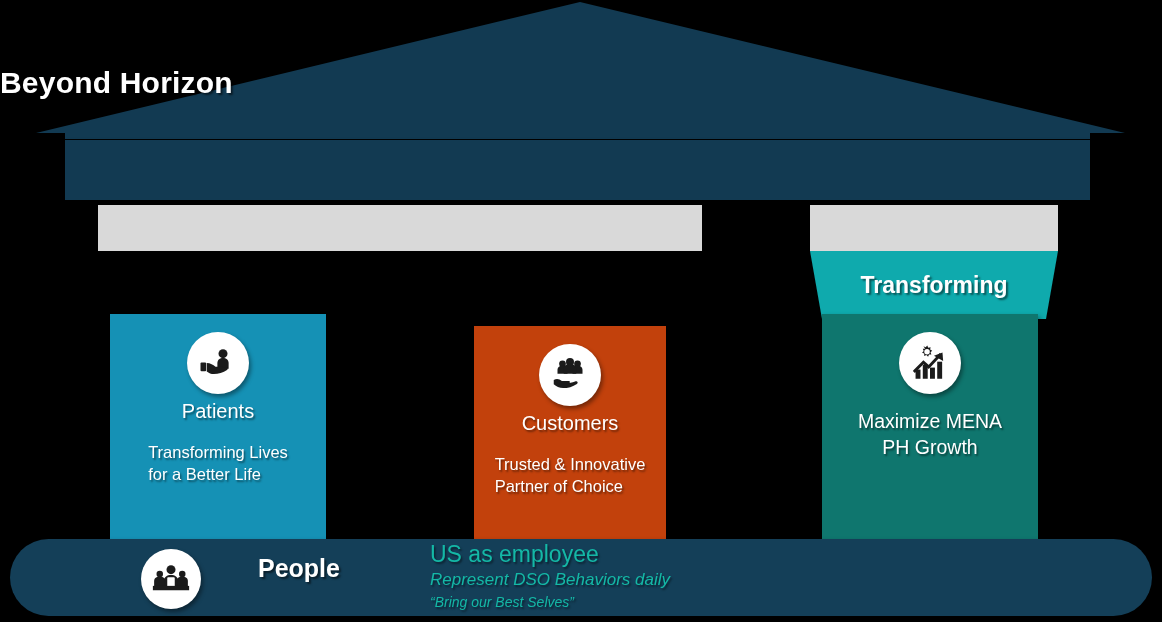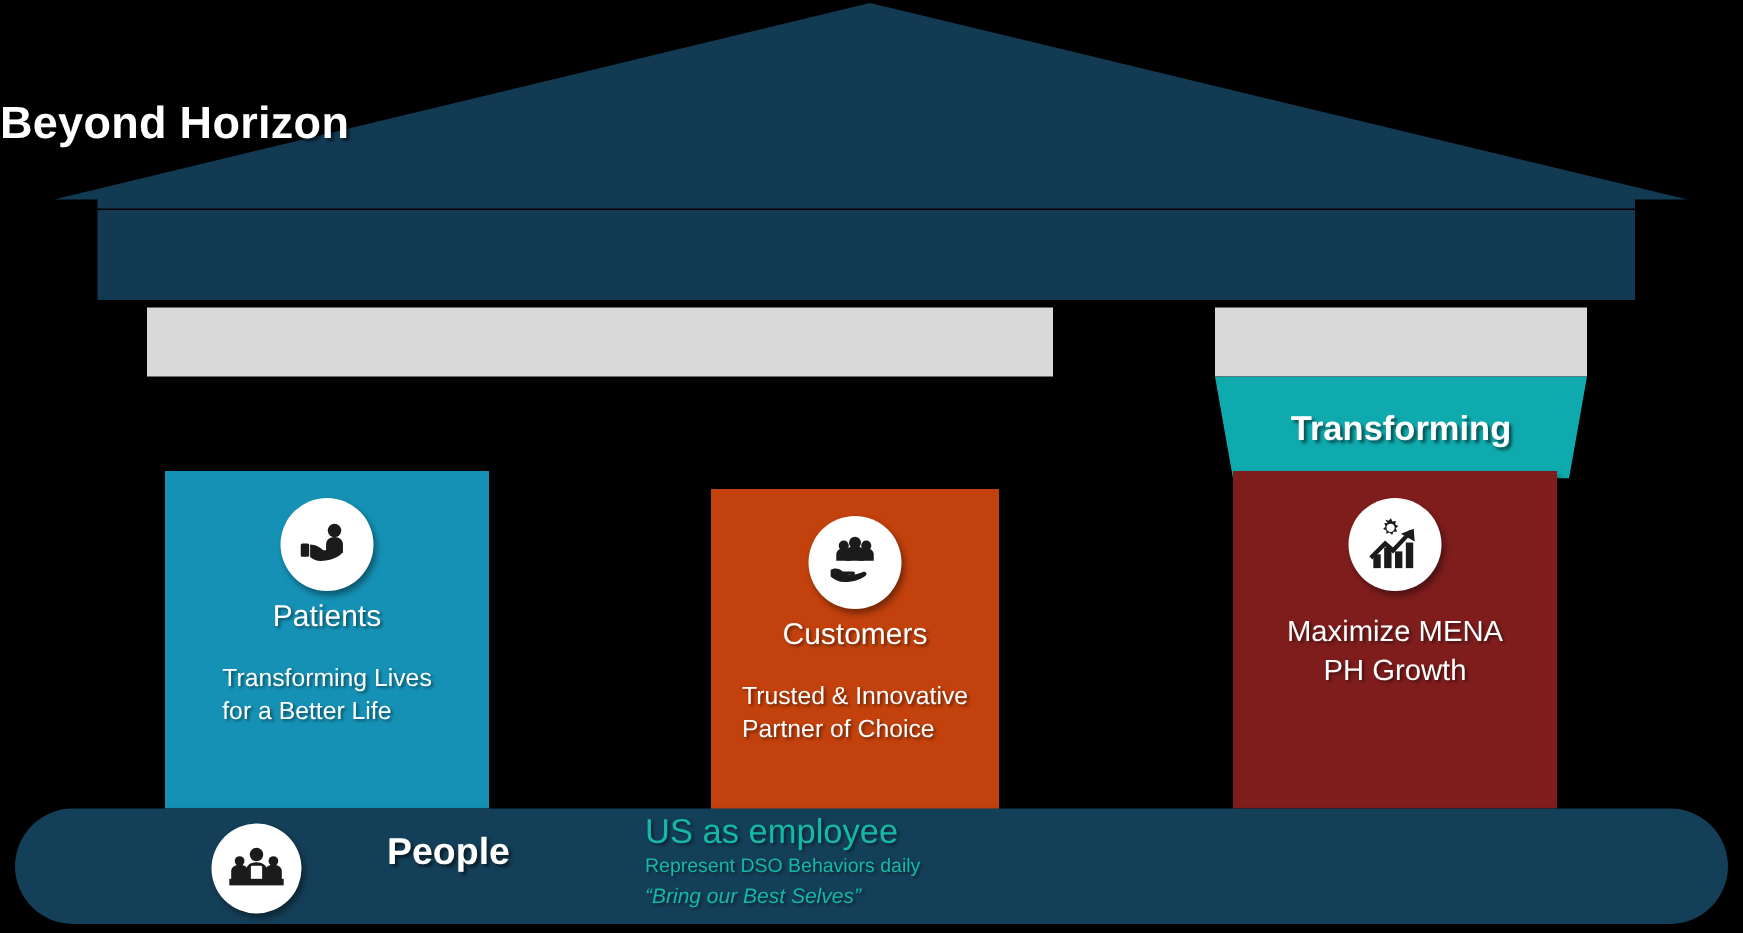--- a/index.html
+++ b/index.html
@@ -84,21 +84,21 @@
   
   .card {
     position: absolute;
     box-shadow: 2px 3px 5px rgba(0,0,0,.45);
     display: flex;
     flex-direction: column;
     align-items: center;
   }
   #card-patients  { left: 110px; top: 314px; width: 216px; height: 225px; background: #1591b5; }
   #card-customers { left: 474px; top: 326px; width: 192px; height: 225px; background: #c2410c; }
-  #card-performance { left: 822px; top: 314px; width: 216px; height: 225px; background: #7f1d1d; }
+  #card-performance { left: 822px; top: 314px; width: 216px; height: 225px; background: #0f766e; }
 
   .card-icon {
     width: 62px; height: 62px;
     margin-top: 18px;
     border-radius: 50%;
     background: #ffffff;
     box-shadow: 2px 3px 4px rgba(0,0,0,.4);
     display: flex; align-items: center; justify-content: center;
     flex: 0 0 auto;
   }
@@ -157,21 +157,21 @@
     text-shadow: 2px 2px 2px rgba(0,0,0,.5);
   }
   .base-text {
     position: absolute;
     left: 430px; top: 541px;
     width: 440px;
     text-align: left;
     color: #14b8a6;
   }
   .base-line1 { font-size: 23px; line-height: 1.18; text-shadow: 1.5px 1.5px 2px rgba(0,0,0,.45); }
-  .base-line2 { font-size: 13px; line-height: 1.3; margin-top: 1px; text-shadow: 1.5px 1.5px 2px rgba(0,0,0,.45); }
+  .base-line2 { font-size: 17px; line-height: 1.3; margin-top: 1px; text-shadow: 1.5px 1.5px 2px rgba(0,0,0,.45); font-style: italic; }
   .base-line3 { font-size: 14px; font-style: italic; line-height: 1.3; margin-top: 2px; text-shadow: 1.5px 1.5px 2px rgba(0,0,0,.45); }
 </style>
 </head>
 <body>
 
 <div id="stage">
 
   <div class="roof-wrap">
     <svg class="roof-svg" viewBox="0 0 1162 140" preserveAspectRatio="none">
       <polygon points="580,2 1125,133 1090,133 1090,139 65,139 65,133 36,133" fill="#123A52"></polygon>

